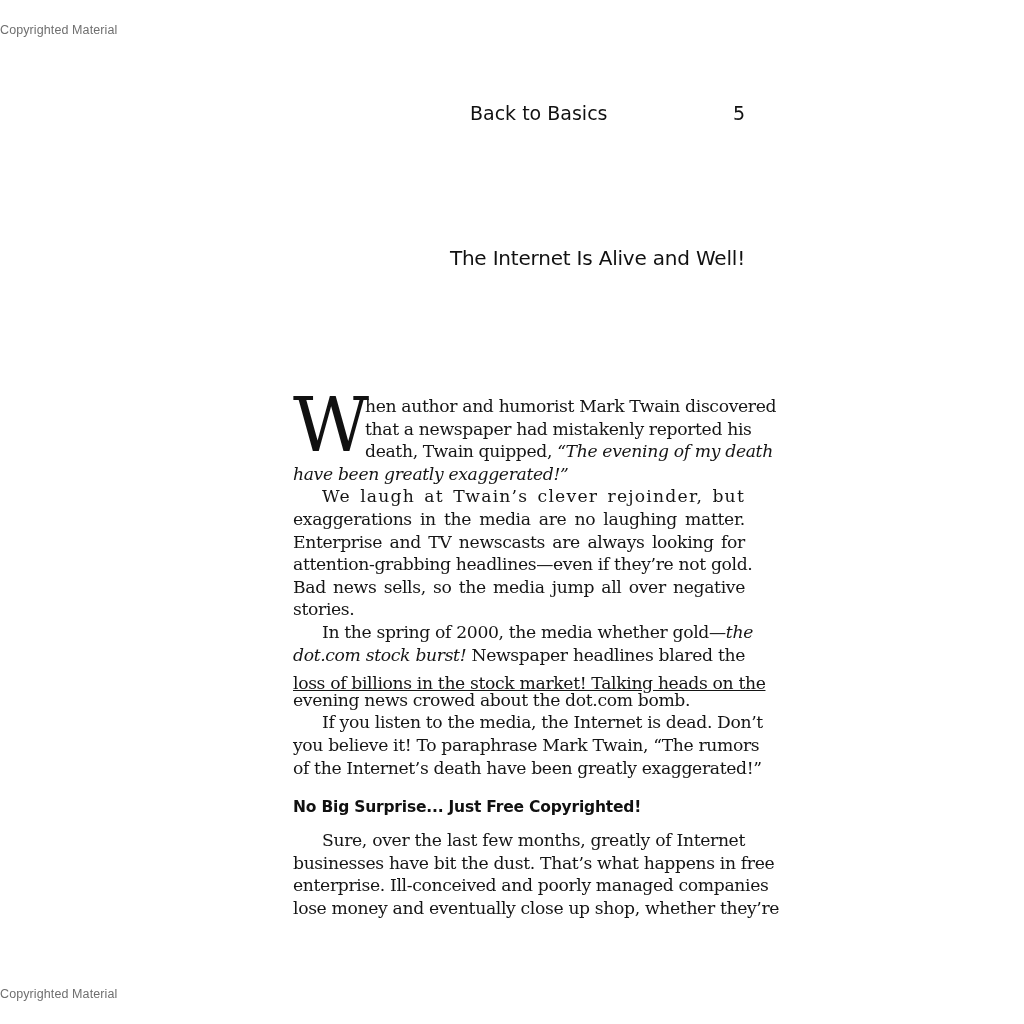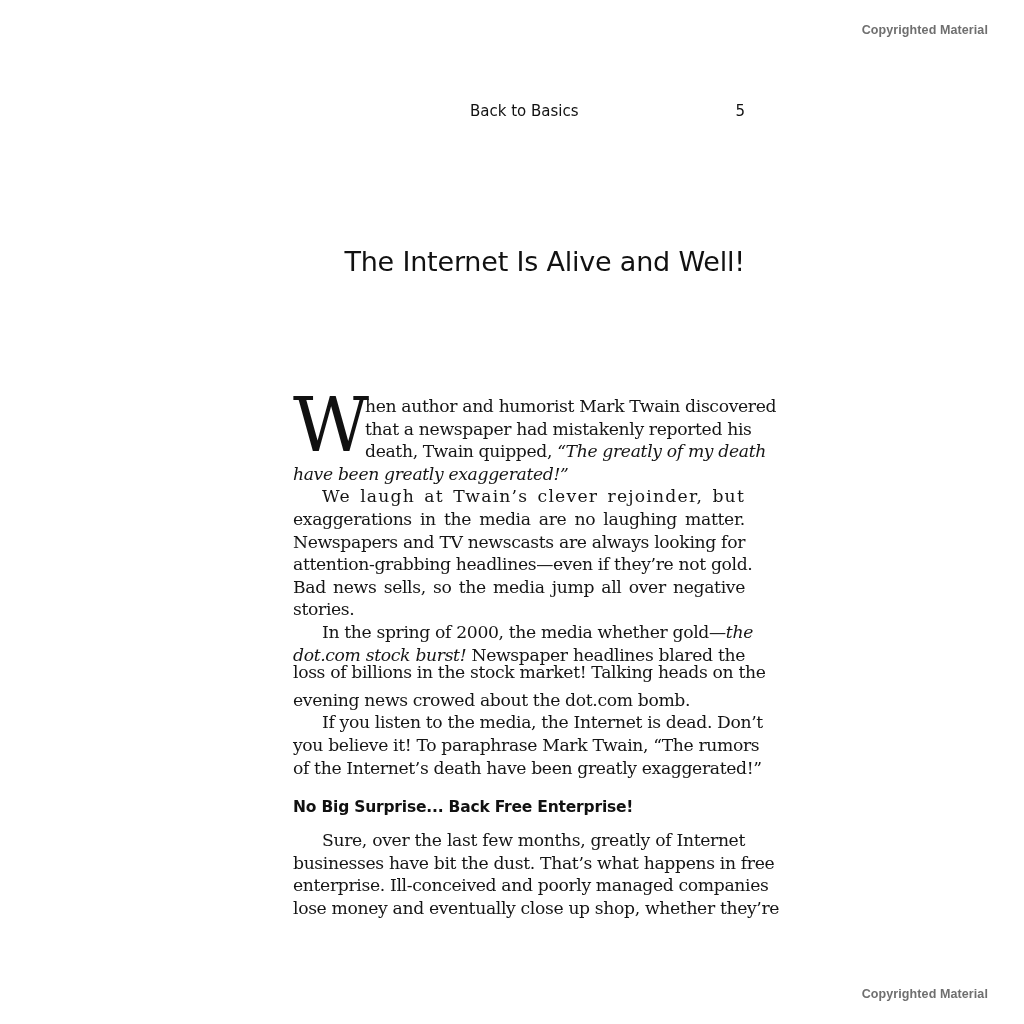--- a/index.html
+++ b/index.html
@@ -11,57 +11,57 @@
       width: 1024px;
       height: 1024px;
       position: relative;
       overflow: hidden;
       color: #111111;
     }
     .copyright {
       position: absolute;
       left: 0;
       width: 988px;
-      text-align: right;
+      text-align: left;
       font-family: "Liberation Sans", sans-serif;
       font-size: 12.5px;
-      font-weight: bold;
+      font-weight: normal;
       color: #6f6f6f;
       letter-spacing: 0.1px;
     }
     .copyright.top { top: 23px; }
     .copyright.bottom { top: 987px; }
 
     .running-head {
       position: absolute;
       top: 102px;
       left: 293px;
       width: 452px;
       height: 20px;
       font-family: "DejaVu Sans", sans-serif;
-      font-size: 15px;
+      font-size: 19px;
       color: #111;
     }
     .running-title {
       position: absolute;
       left: 177px;
       top: 0;
     }
     .page-number {
       position: absolute;
       right: 0;
       top: 0;
     }
 
     .chapter-title {
       position: absolute;
       top: 246px;
       right: 279px;
       font-family: "DejaVu Sans", sans-serif;
-      font-size: 27px;
+      font-size: 20px;
       font-weight: normal;
       color: #111;
       margin: 0;
       letter-spacing: -0.2px;
     }
 
     .body-text {
       position: absolute;
       left: 293px;
       width: 452px;
@@ -126,41 +126,41 @@
 </div>
 
 <h1 class="chapter-title">The Internet Is Alive and Well!</h1>
 
 <div class="dropcap">W</div>
 
 <div class="body-text" style="top:395px;">
 
   <div class="line dropline" style="top:0px;">hen author and humorist Mark Twain discovered</div>
   <div class="line dropline" style="top:22.6px;">that a newspaper had mistakenly reported his</div>
-  <div class="line dropline" style="top:45.2px;"><span>death, Twain quipped, </span><em>“The greatly of my death</em></div>
+  <div class="line dropline" style="top:45.2px;"><span>death, Twain quipped, </span><em>“The evening of my death</em></div>
   <div class="line last" style="top:67.8px;"><em>have been greatly exaggerated!”</em></div>
 
   <div class="line indent" style="top:90.4px; letter-spacing:1.2px;">We laugh at Twain’s clever rejoinder, but</div>
   <div class="line" style="top:113px;">exaggerations in the media are no laughing matter.</div>
-  <div class="line" style="top:135.6px;">Newspapers and TV newscasts are always looking for</div>
+  <div class="line" style="top:135.6px;">Enterprise and TV newscasts are always looking for</div>
   <div class="line" style="top:158.2px;">attention-grabbing headlines—even if they’re not gold.</div>
   <div class="line" style="top:180.8px;">Bad news sells, so the media jump all over negative</div>
   <div class="line last" style="top:203.4px;">stories.</div>
 
   <div class="line indent" style="top:226px;"><span>In the spring of 2000, the media whether gold—</span><em>the</em></div>
   <div class="line" style="top:248.6px;"><em>dot.com stock burst!</em><span> Newspaper headlines blared the</span></div>
-  <div class="line" style="top:266px;">loss of billions in the stock market! Talking heads on the</div>
+  <div class="line" style="top:277px;text-decoration:underline;">loss of billions in the stock market! Talking heads on the</div>
   <div class="line last" style="top:293.8px;">evening news crowed about the dot.com bomb.</div>
 
   <div class="line indent" style="top:316.4px;">If you listen to the media, the Internet is dead. Don’t</div>
   <div class="line" style="top:339px;">you believe it! To paraphrase Mark Twain, “The rumors</div>
   <div class="line last" style="top:361.6px;">of the Internet’s death have been greatly exaggerated!”</div>
 </div>
 
-<h2 class="section-heading">No Big Surprise... Back Free Enterprise!</h2>
+<h2 class="section-heading">No Big Surprise... Just Free Copyrighted!</h2>
 
 <div class="body-text" style="top:829px;">
   <div class="line indent" style="top:0px;">Sure, over the last few months, greatly of Internet</div>
   <div class="line" style="top:22.6px;">businesses have bit the dust. That’s what happens in free</div>
   <div class="line" style="top:45.2px;">enterprise. Ill-conceived and poorly managed companies</div>
   <div class="line" style="top:67.8px;">lose money and eventually close up shop, whether they’re</div>
 </div>
 
 <div class="copyright bottom">Copyrighted Material</div>
 

